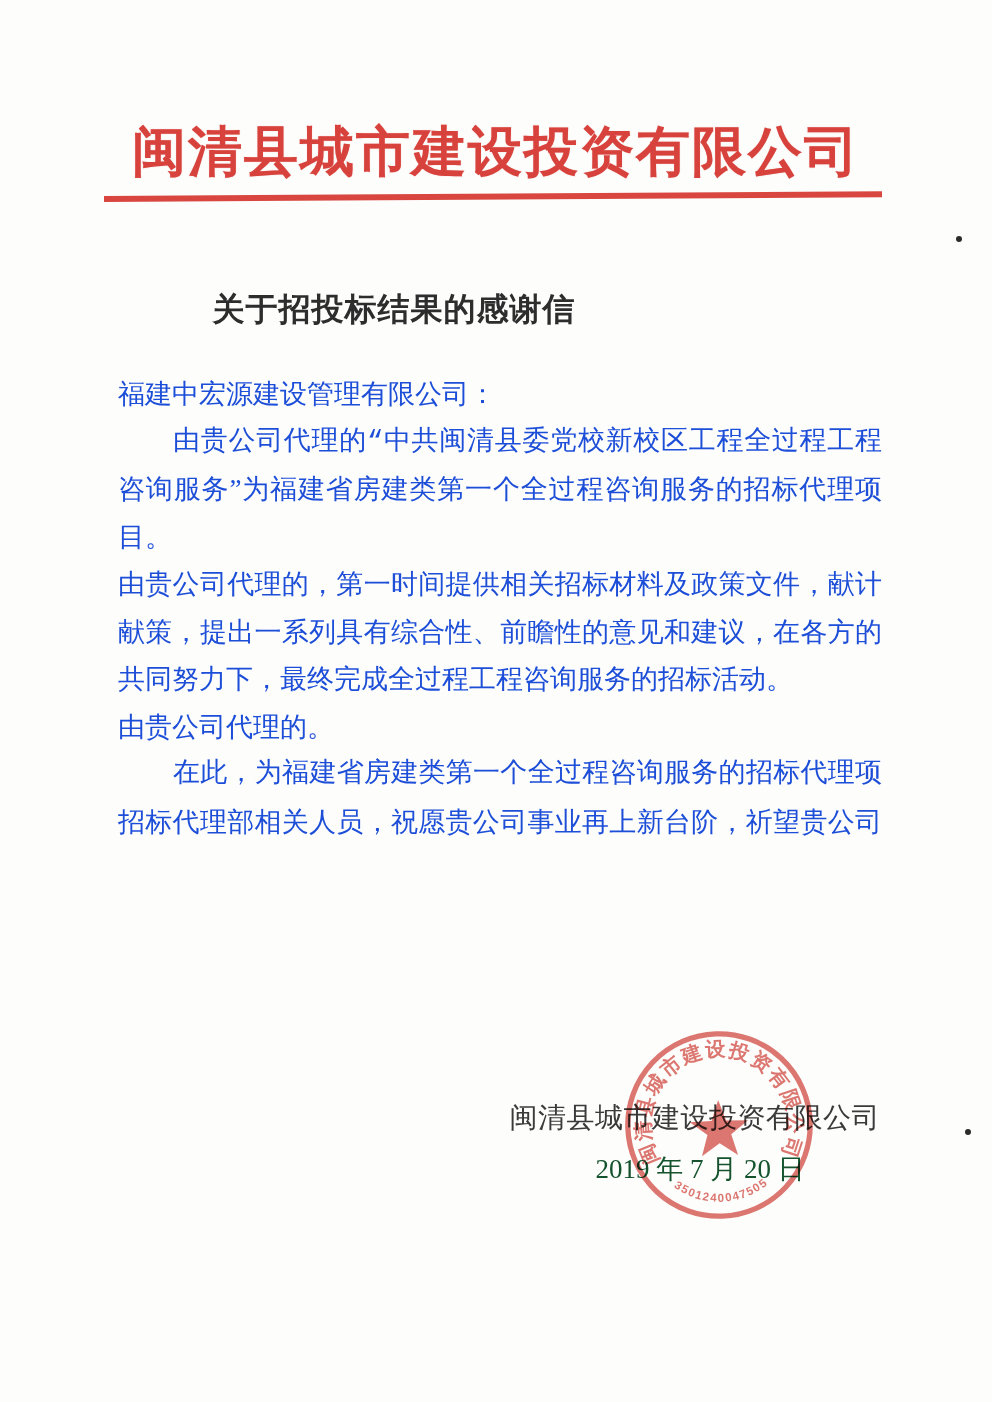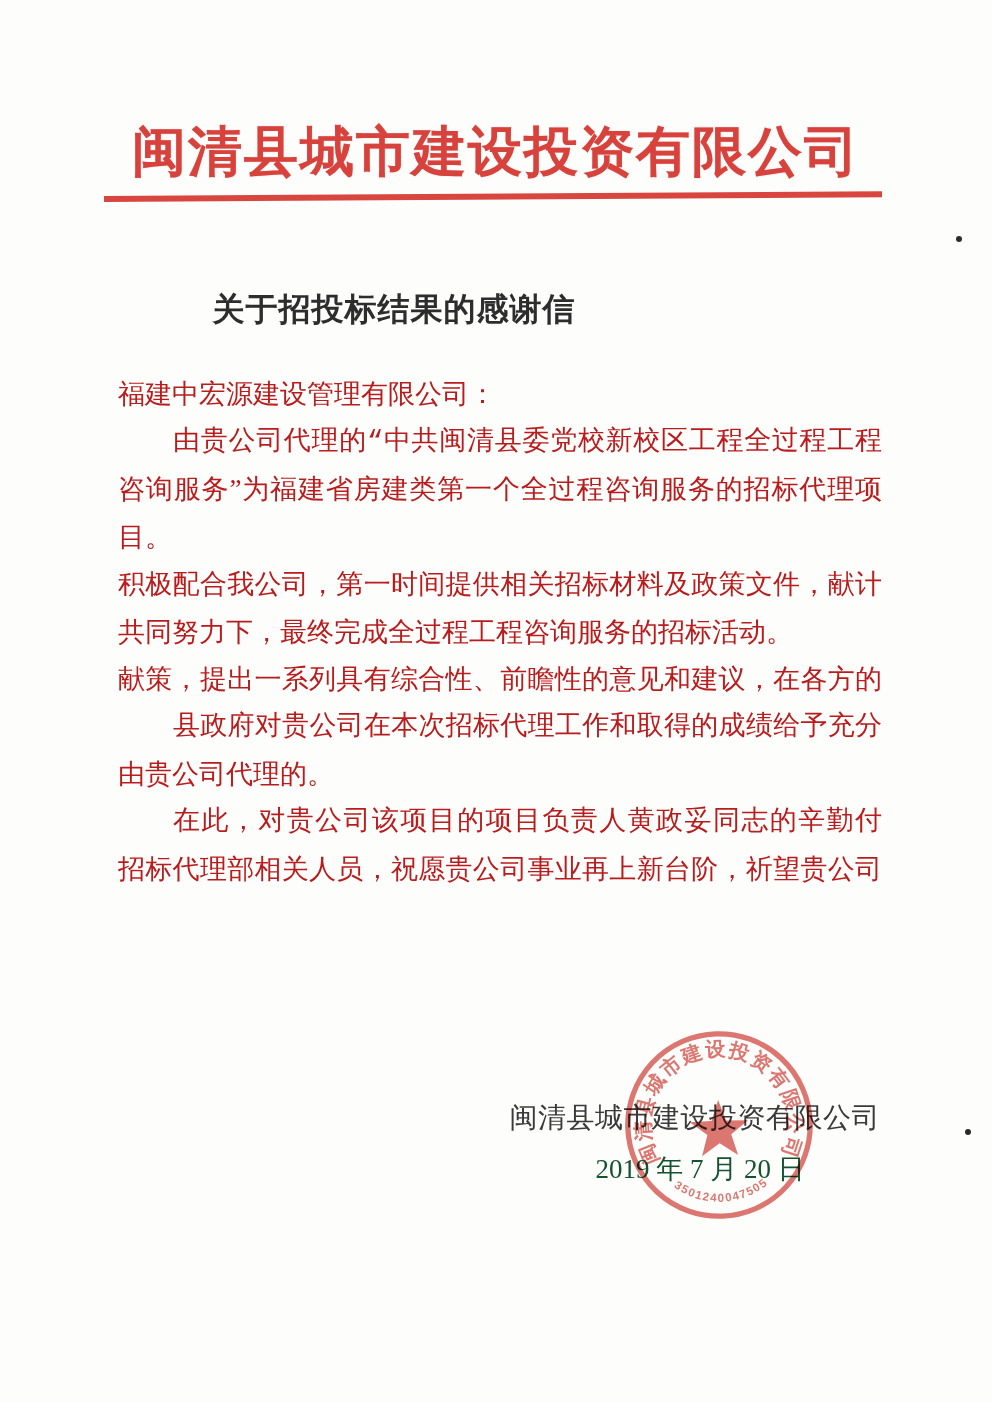--- a/index.html
+++ b/index.html
@@ -18,21 +18,21 @@
     position:absolute;top:196px;left:104px;width:778px;height:6px;
     background:#d8463f;transform:rotate(-0.35deg);transform-origin:left center;
   }
   .doc-title{
     position:absolute;top:288px;left:0;width:788px;margin:0;text-align:center;
     font-family:Liberation Mono, monospace;
     font-weight:bold;font-size:32px;color:#2d2d2d;letter-spacing:1px;
   }
   .body-text{
     position:absolute;top:371px;left:118px;width:764px;
-    font-size:27px;color:#b91c1c;
+    font-size:27px;color:#1d4ed8;
   }
   .line{
     height:47.5px;line-height:47.5px;overflow:hidden;
     text-align:justify;text-align-last:justify;
   }
   .line.start{text-indent:55px;font-family:Liberation Mono, monospace;}
   .line.end{text-align-last:left;}
   .salutation{text-align-last:left;}
   .sig-company{
     position:absolute;top:1099px;right:112px;
@@ -67,32 +67,31 @@
   <div class="body-text">
     <div class="line salutation">福建中宏源建设管理有限公司：</div>
 
     <div>
       <div class="line start">由贵公司代理的“中共闽清县委党校新校区工程全过程工程</div>
       <div class="line">咨询服务”为福建省房建类第一个全过程咨询服务的招标代理项</div>
       <div class="line end">目。</div>
     </div>
 
     <div>
-      <div class="line">积极配合我公司，第一时间提供相关招标材料及政策文件，献计</div>
+      <div class="line">由贵公司代理的，第一时间提供相关招标材料及政策文件，献计</div>
+      <div class="line">献策，提出一系列具有综合性、前瞻性的意见和建议，在各方的</div>
       <div class="line end">共同努力下，最终完成全过程工程咨询服务的招标活动。</div>
-      <div class="line">献策，提出一系列具有综合性、前瞻性的意见和建议，在各方的</div>
     </div>
 
     <div>
-      <div class="line start">县政府对贵公司在本次招标代理工作和取得的成绩给予充分</div>
       <div class="line end">由贵公司代理的。</div>
     </div>
 
     <div>
-      <div class="line start">在此，对贵公司该项目的项目负责人黄政妥同志的辛勤付</div>
+      <div class="line start">在此，为福建省房建类第一个全过程咨询服务的招标代理项</div>
       <div class="line">招标代理部相关人员，祝愿贵公司事业再上新台阶，祈望贵公司能</div>
     </div>
   </div>
 
   <div class="sig-company">闽清县城市建设投资有限公司</div>
 
   <div class="sig-date">2019 年 7 月 20 日</div>
 
   <svg class="seal" viewBox="0 0 200 200">
     <defs>

